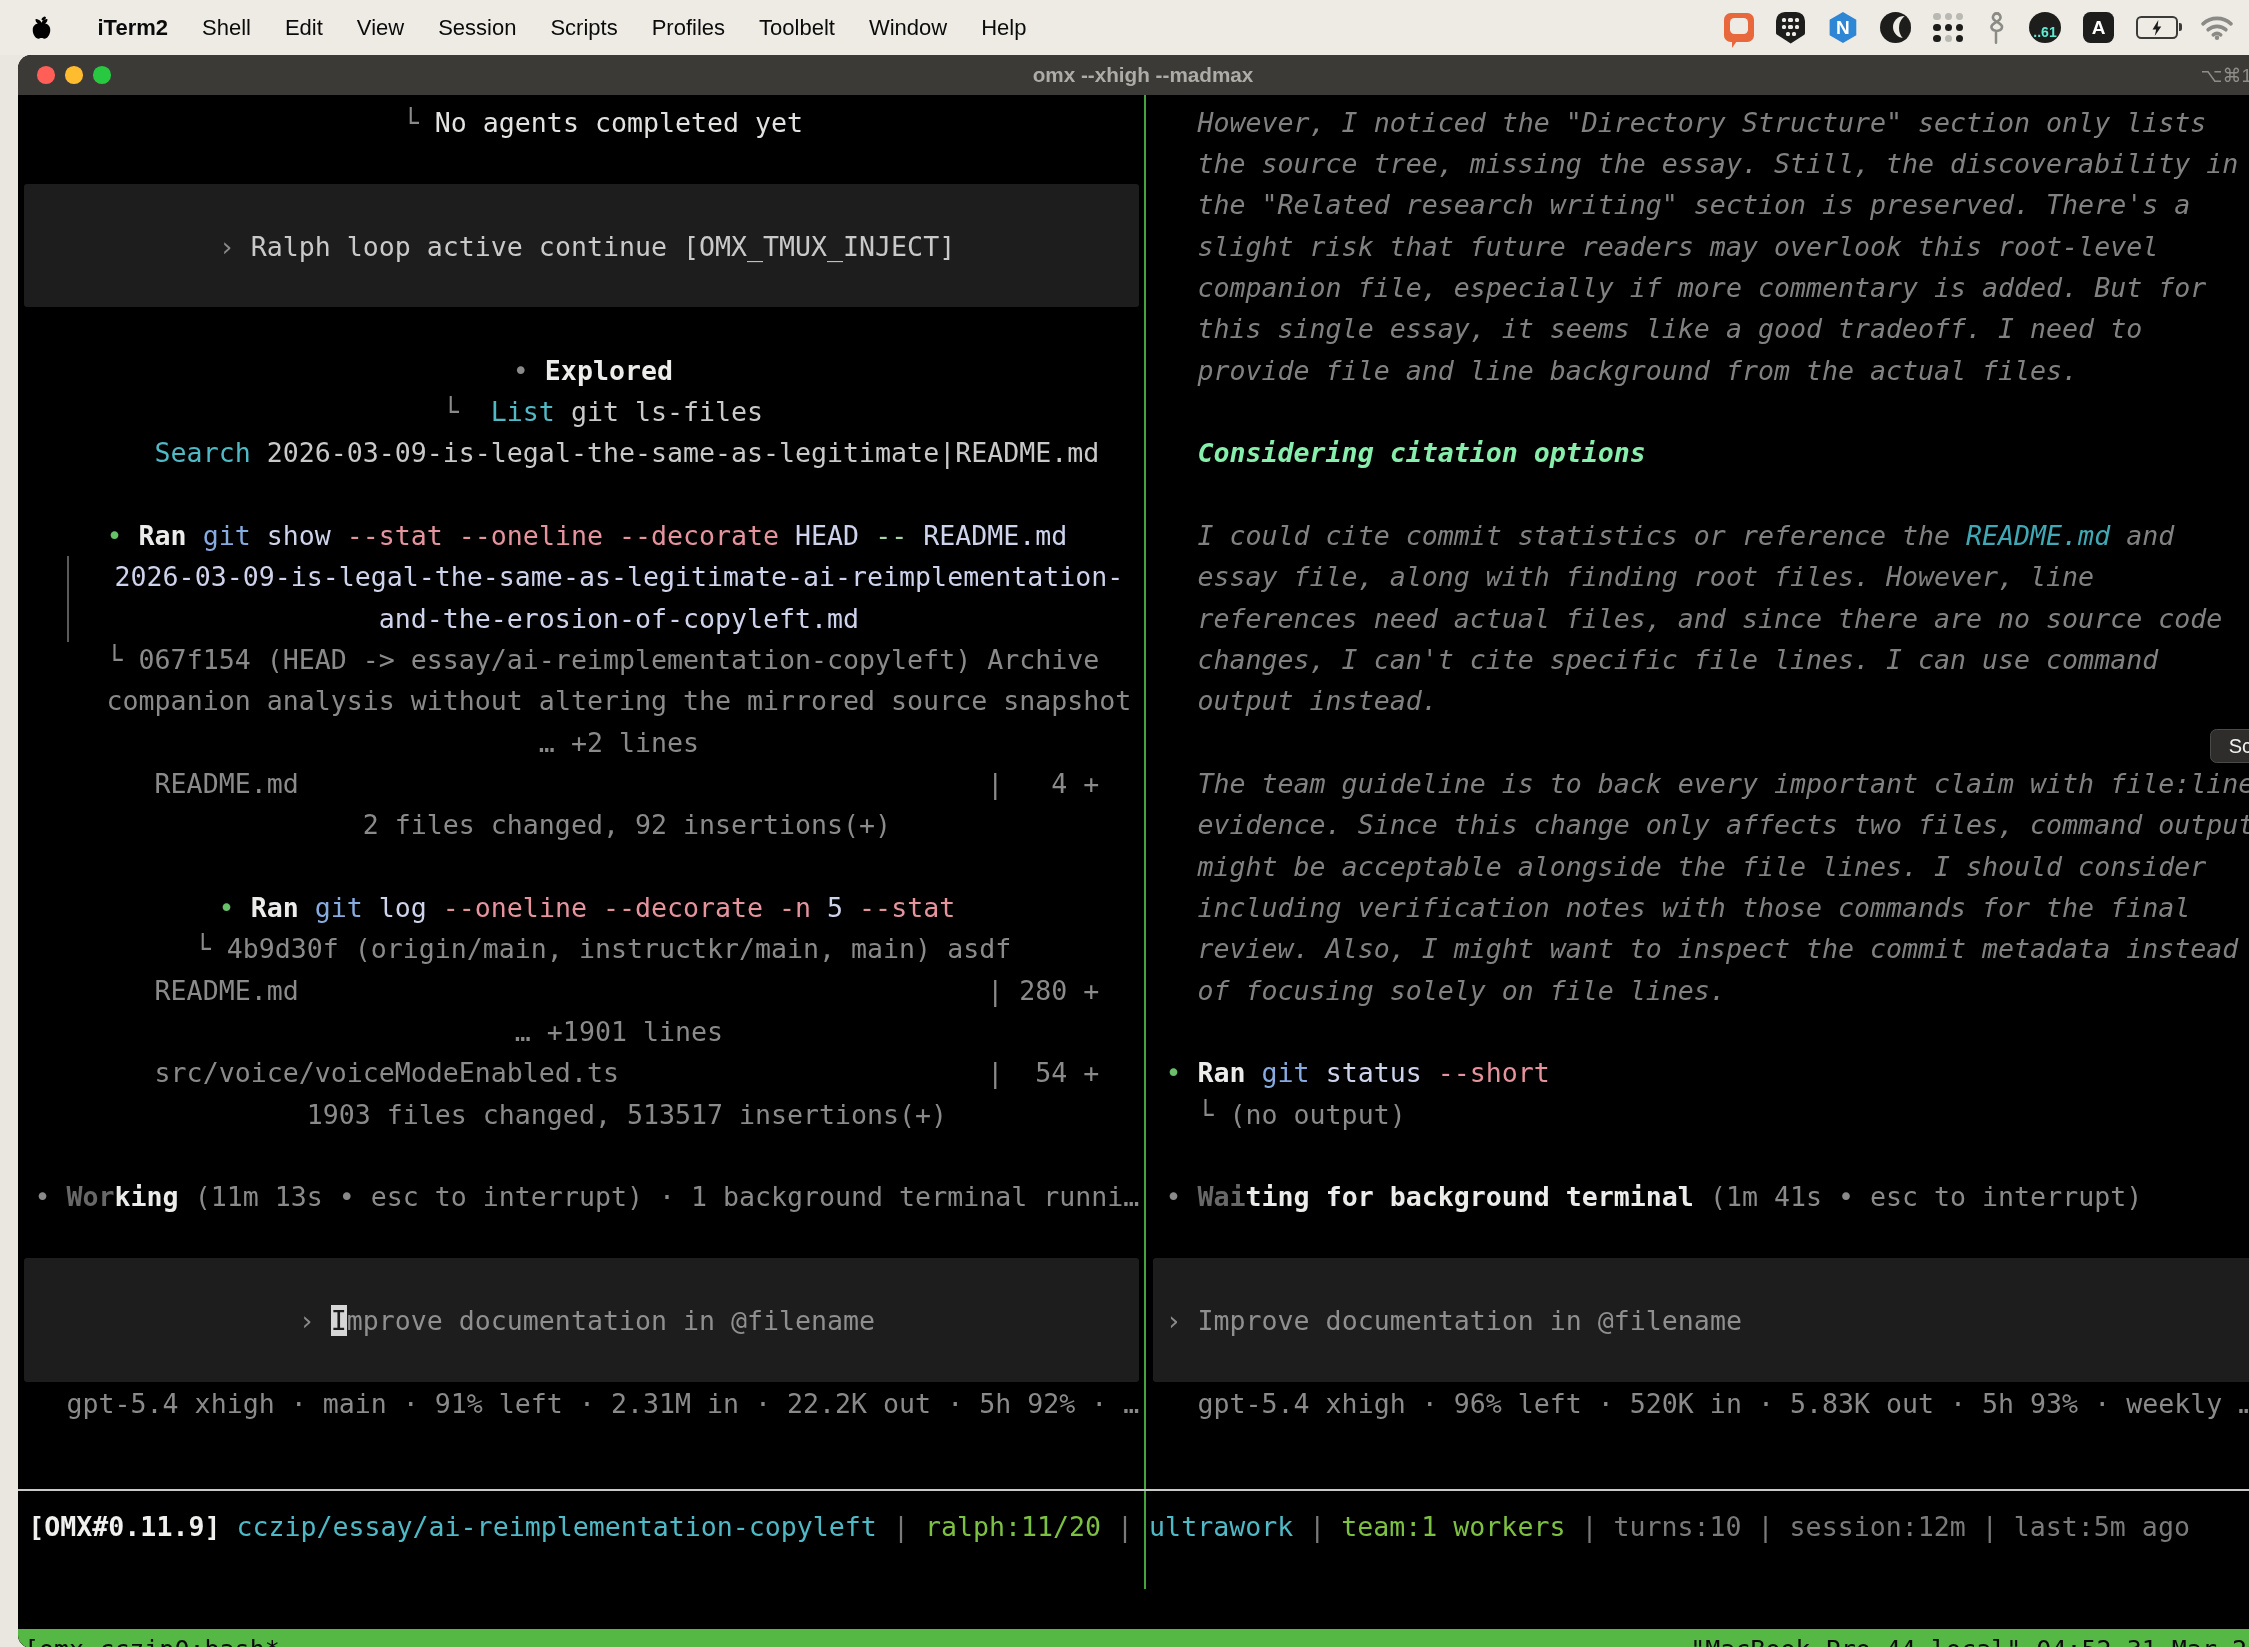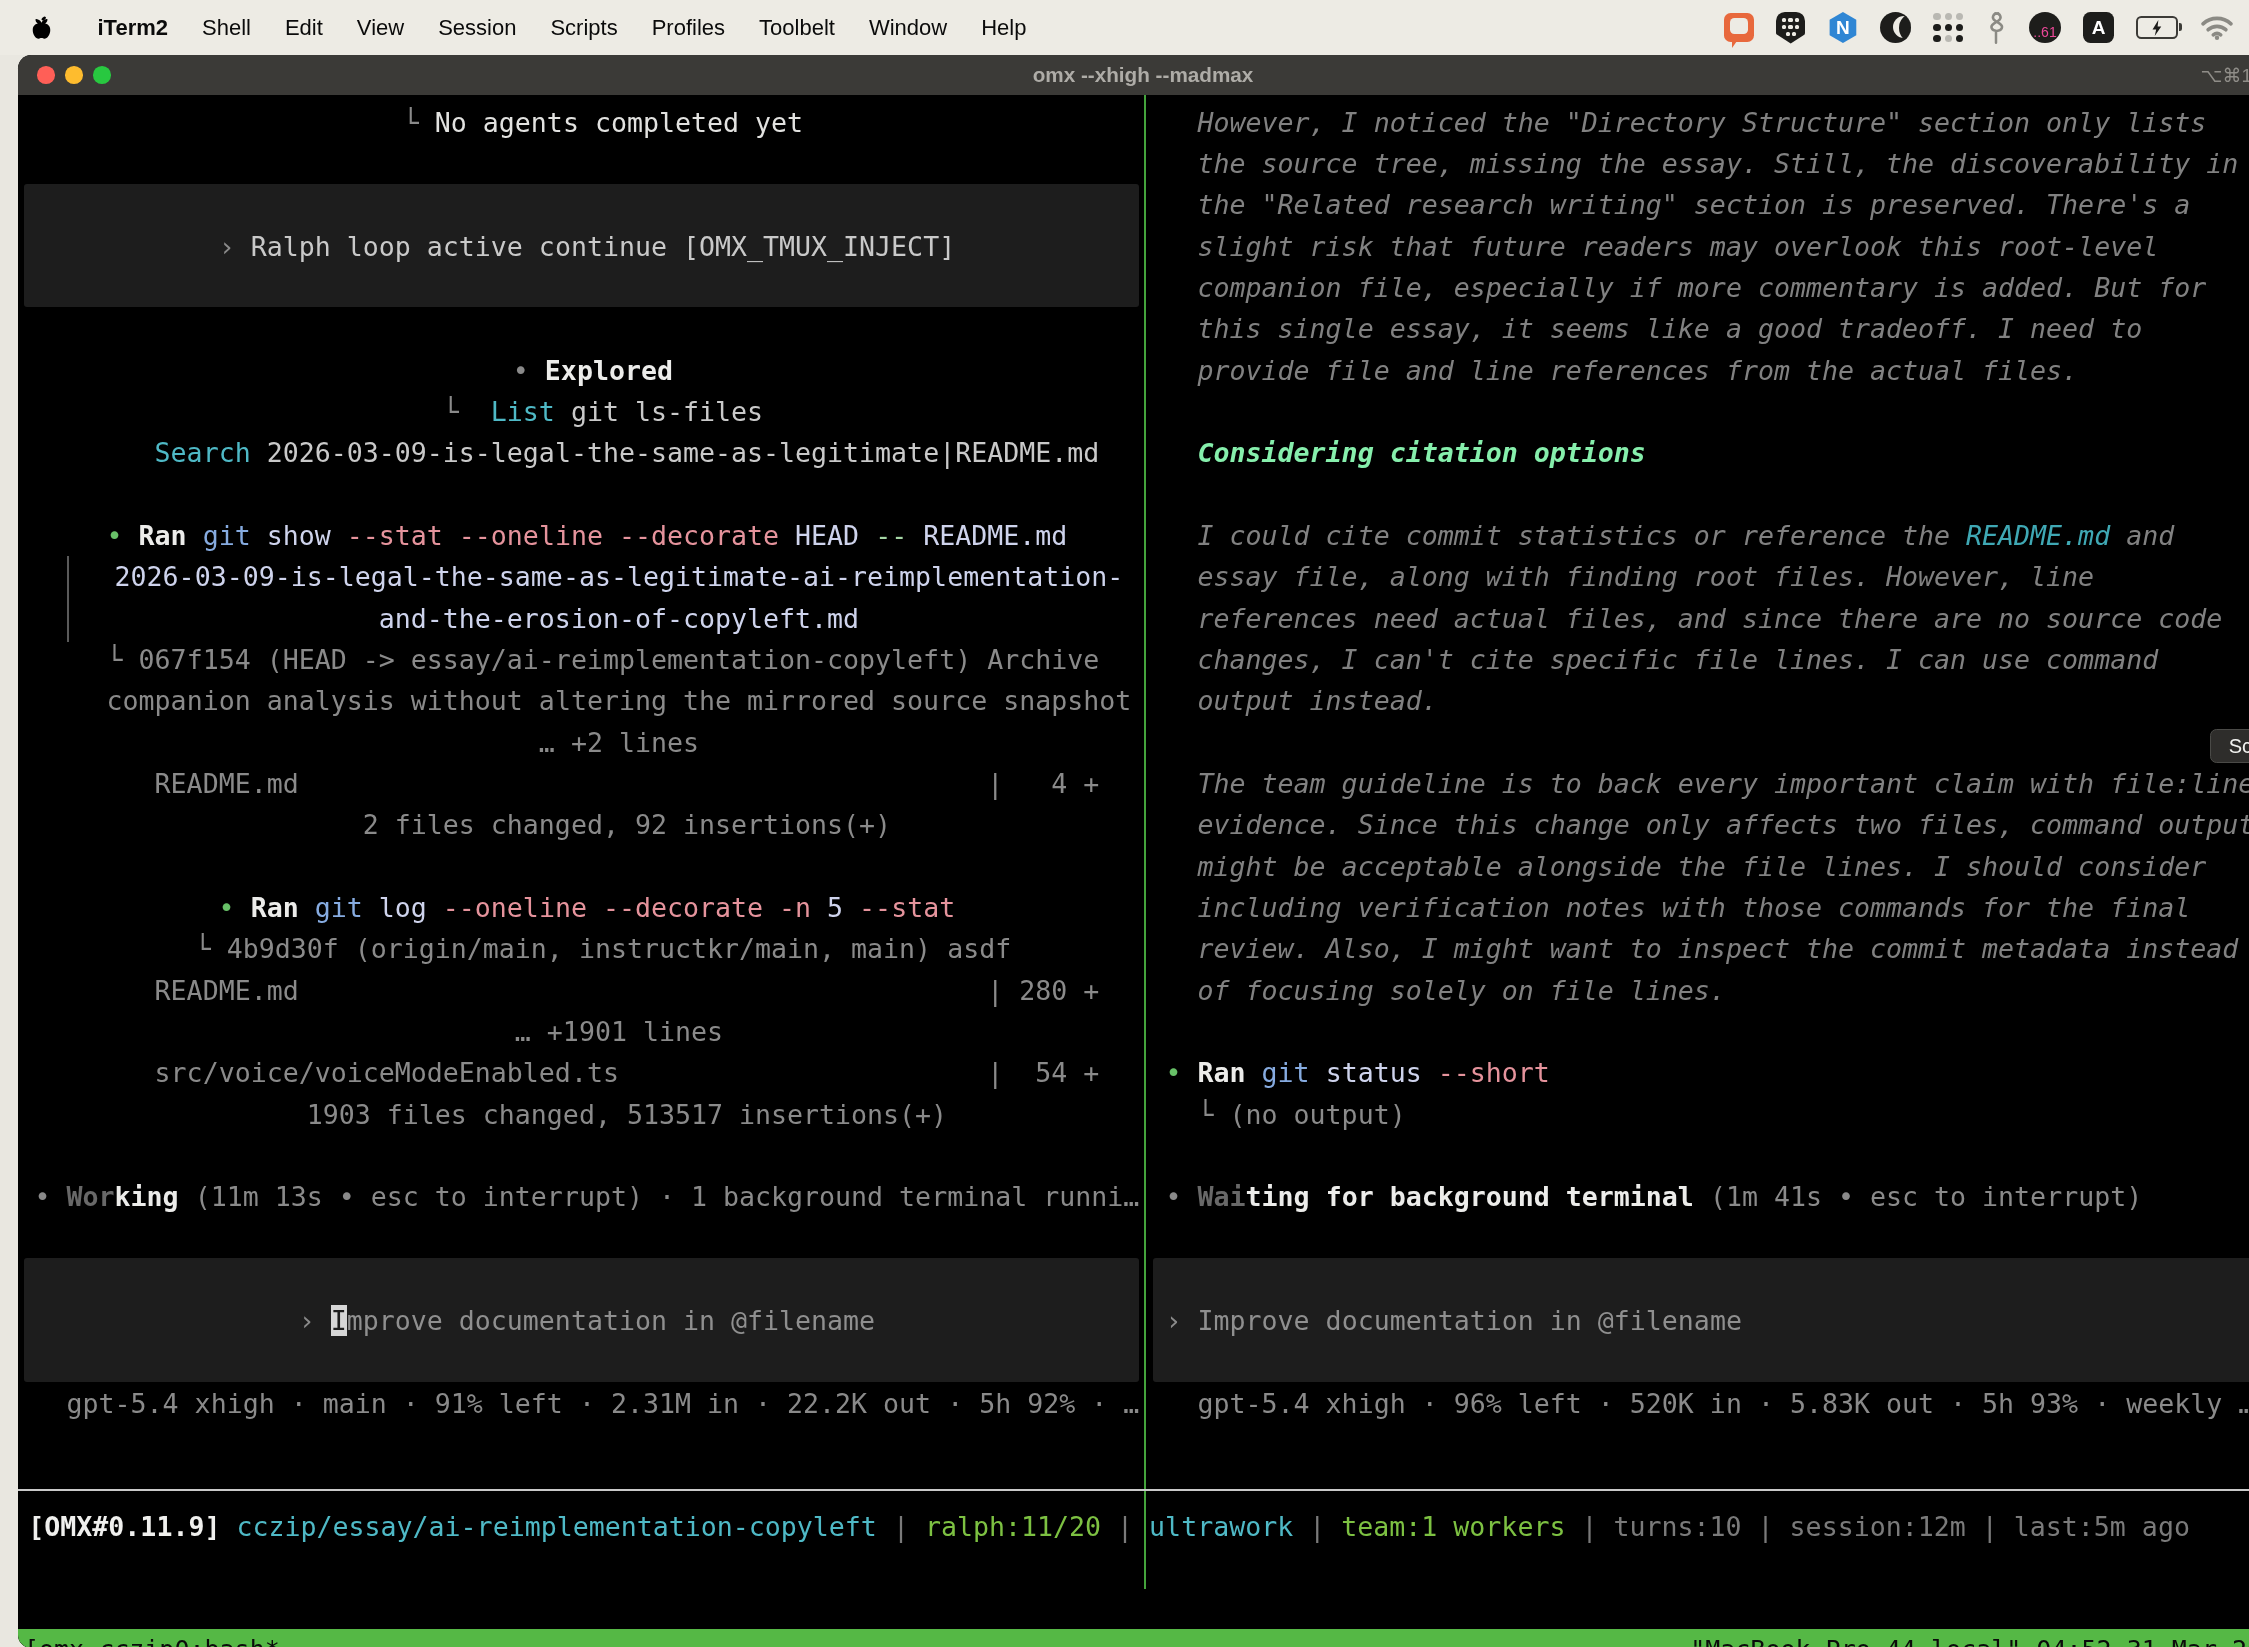--- a/index.html
+++ b/index.html
@@ -20,21 +20,21 @@
   .shield-ic i{position:absolute;width:4.4px;height:4.4px;background:#edebe4;border-radius:1.5px;}
   .blue-ic{width:31px;height:31px;background:#2f86d4;border-radius:8.9px;transform:rotate(0deg);display:flex;align-items:center;justify-content:center;color:#fff;font-weight:bold;font-size:19px;clip-path:polygon(50% 0,93% 25%,93% 75%,50% 100%,7% 75%,7% 25%);}
   .cres-ic{width:31px;height:31px;border-radius:50%;background:#1d1d1b;position:relative;overflow:hidden;}
   .cres-ic::before{content:"";position:absolute;left:12.5px;top:4.4px;width:22px;height:22px;border-radius:50%;background:#edebe4;}
   .cres-ic::after{content:"";position:absolute;left:19px;top:1.5px;width:25px;height:28px;border-radius:50%;background:#1d1d1b;}
   .dots-ic{display:grid;grid-template-columns:repeat(3,7.4px);grid-gap:3.7px;}
   .dots-ic i{width:7.4px;height:7.4px;border-radius:50%;}
   .batt-ic{position:relative;width:38px;height:19px;border:2.2px solid #3c3b37;border-radius:5.2px;display:flex;align-items:center;justify-content:center;}
   .batt-ic::after{content:"";position:absolute;right:-5.9px;top:5.2px;width:3px;height:7.4px;background:#3c3b37;border-radius:0 2.2px 2.2px 0;}
   .a-ic{width:31px;height:31px;background:#1d1d1b;border-radius:7.4px;color:#fff;display:flex;align-items:center;justify-content:center;font-weight:bold;font-size:19px;}
-  .c61-ic{width:32px;height:31px;background:#1d1d1b;border-radius:50%;color:#ec4899;display:flex;align-items:flex-end;justify-content:center;font-size:14px;font-weight:normal;padding-bottom:3px;box-sizing:border-box;}
+  .c61-ic{width:32px;height:31px;background:#1d1d1b;border-radius:50%;color:#5eead4;display:flex;align-items:flex-end;justify-content:center;font-size:14px;font-weight:bold;padding-bottom:3px;box-sizing:border-box;}
   .squig-ic{color:#8b8a84;}
   
   .window{position:absolute;top:55px;left:18px;width:2250px;height:1593px;background:#000;
     border-radius:13.3px;overflow:hidden;}
   .titlebar{position:absolute;top:0;left:0;right:0;height:40px;background:#3b3a37;display:flex;align-items:center;}
   .tl{width:17.7px;height:17.7px;border-radius:50%;margin-left:10.3px;display:inline-block;}
   .tl.red{background:#ff5f57;margin-left:19px;}
   .tl.yel{background:#febc2e;}
   .tl.grn{background:#28c840;}
   .win-title{position:absolute;left:0;right:0;text-align:center;color:#aeaca7;font-size:20.7px;font-weight:bold;}
@@ -209,21 +209,21 @@
         <div class="term-line" style="top: 1288px;"><span class="c-dim">  gpt-5.4 xhigh · main · 91% left · 2.31M in · 22.2K out · 5h 92% · …</span></div>
       </div>
     <div class="divider"></div>
     <div class="pane pane-right" id="pane-right">
         <div class="term-line" style="top: 6.6px;"><span class="c-think">  However, I noticed the "Directory Structure" section only lists</span></div>
         <div class="term-line" style="top: 48px;"><span class="c-think">  the source tree, missing the essay. Still, the discoverability in</span></div>
         <div class="term-line" style="top: 89px;"><span class="c-think">  the "Related research writing" section is preserved. There's a</span></div>
         <div class="term-line" style="top: 131px;"><span class="c-think">  slight risk that future readers may overlook this root-level</span></div>
         <div class="term-line" style="top: 172px;"><span class="c-think">  companion file, especially if more commentary is added. But for</span></div>
         <div class="term-line" style="top: 213px;"><span class="c-think">  this single essay, it seems like a good tradeoff. I need to</span></div>
-        <div class="term-line" style="top: 255px;"><span class="c-think">  provide file and line references from the actual files.</span></div>
+        <div class="term-line" style="top: 255px;"><span class="c-think">  provide file and line background from the actual files.</span></div>
         <div class="term-line" style="top: 337px;"><span class="c-thinkb">  Considering citation options</span></div>
         <div class="term-line" style="top: 420px;"><span class="c-think">  I could cite commit statistics or reference the </span><span class="c-cyani">README.md</span><span class="c-think"> and</span></div>
         <div class="term-line" style="top: 461px;"><span class="c-think">  essay file, along with finding root files. However, line</span></div>
         <div class="term-line" style="top: 503px;"><span class="c-think">  references need actual files, and since there are no source code</span></div>
         <div class="term-line" style="top: 544px;"><span class="c-think">  changes, I can't cite specific file lines. I can use command</span></div>
         <div class="term-line" style="top: 585px;"><span class="c-think">  output instead.</span></div>
         <div class="term-line" style="top: 668px;"><span class="c-think">  The team guideline is to back every important claim with file:line</span></div>
         <div class="term-line" style="top: 709px;"><span class="c-think">  evidence. Since this change only affects two files, command output</span></div>
         <div class="term-line" style="top: 751px;"><span class="c-think">  might be acceptable alongside the file lines. I should consider</span></div>
         <div class="term-line" style="top: 792px;"><span class="c-think">  including verification notes with those commands for the final</span></div>

